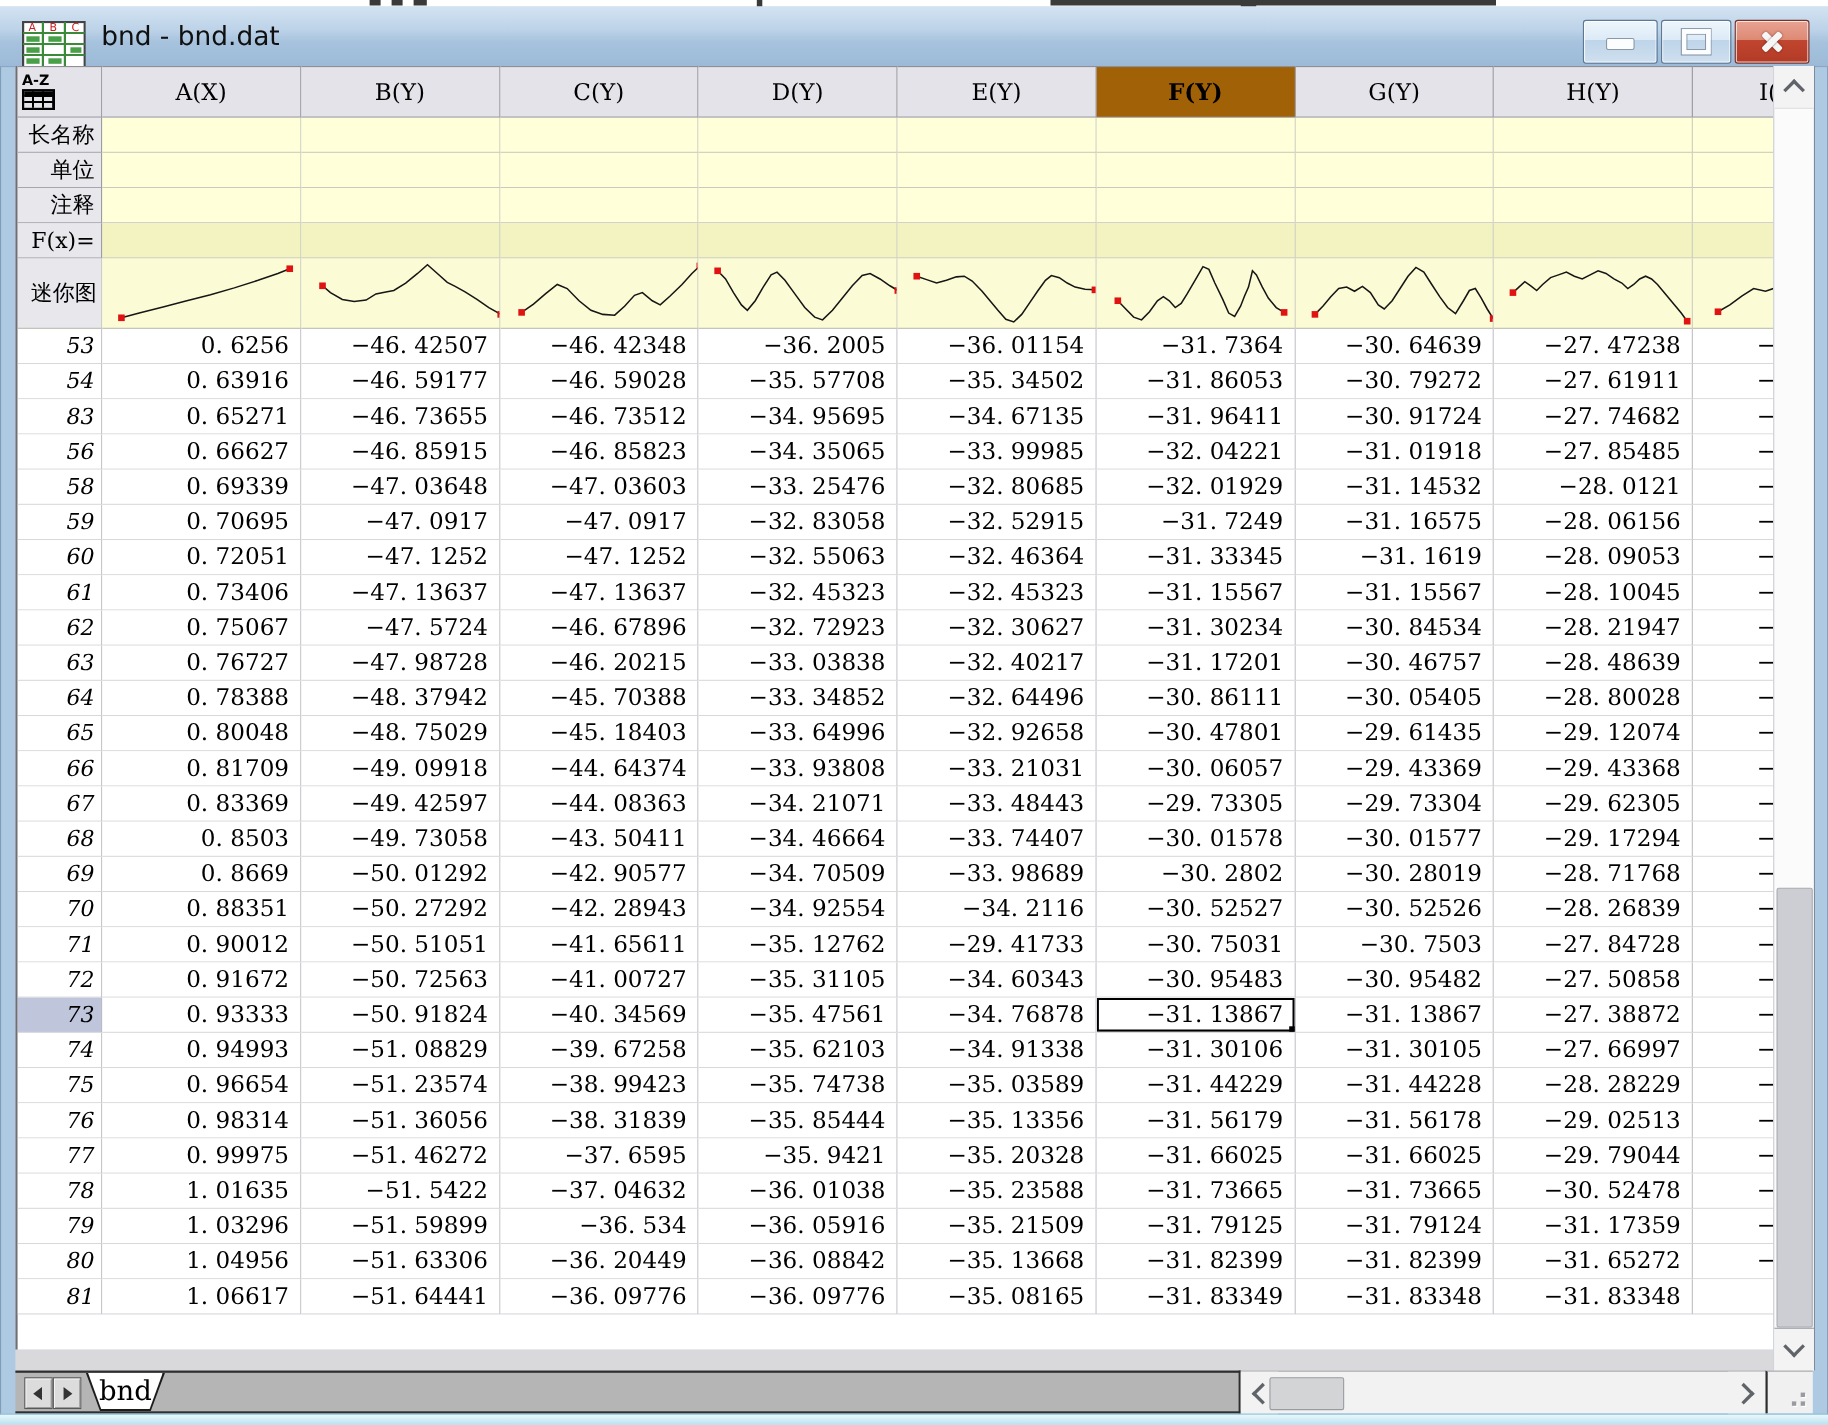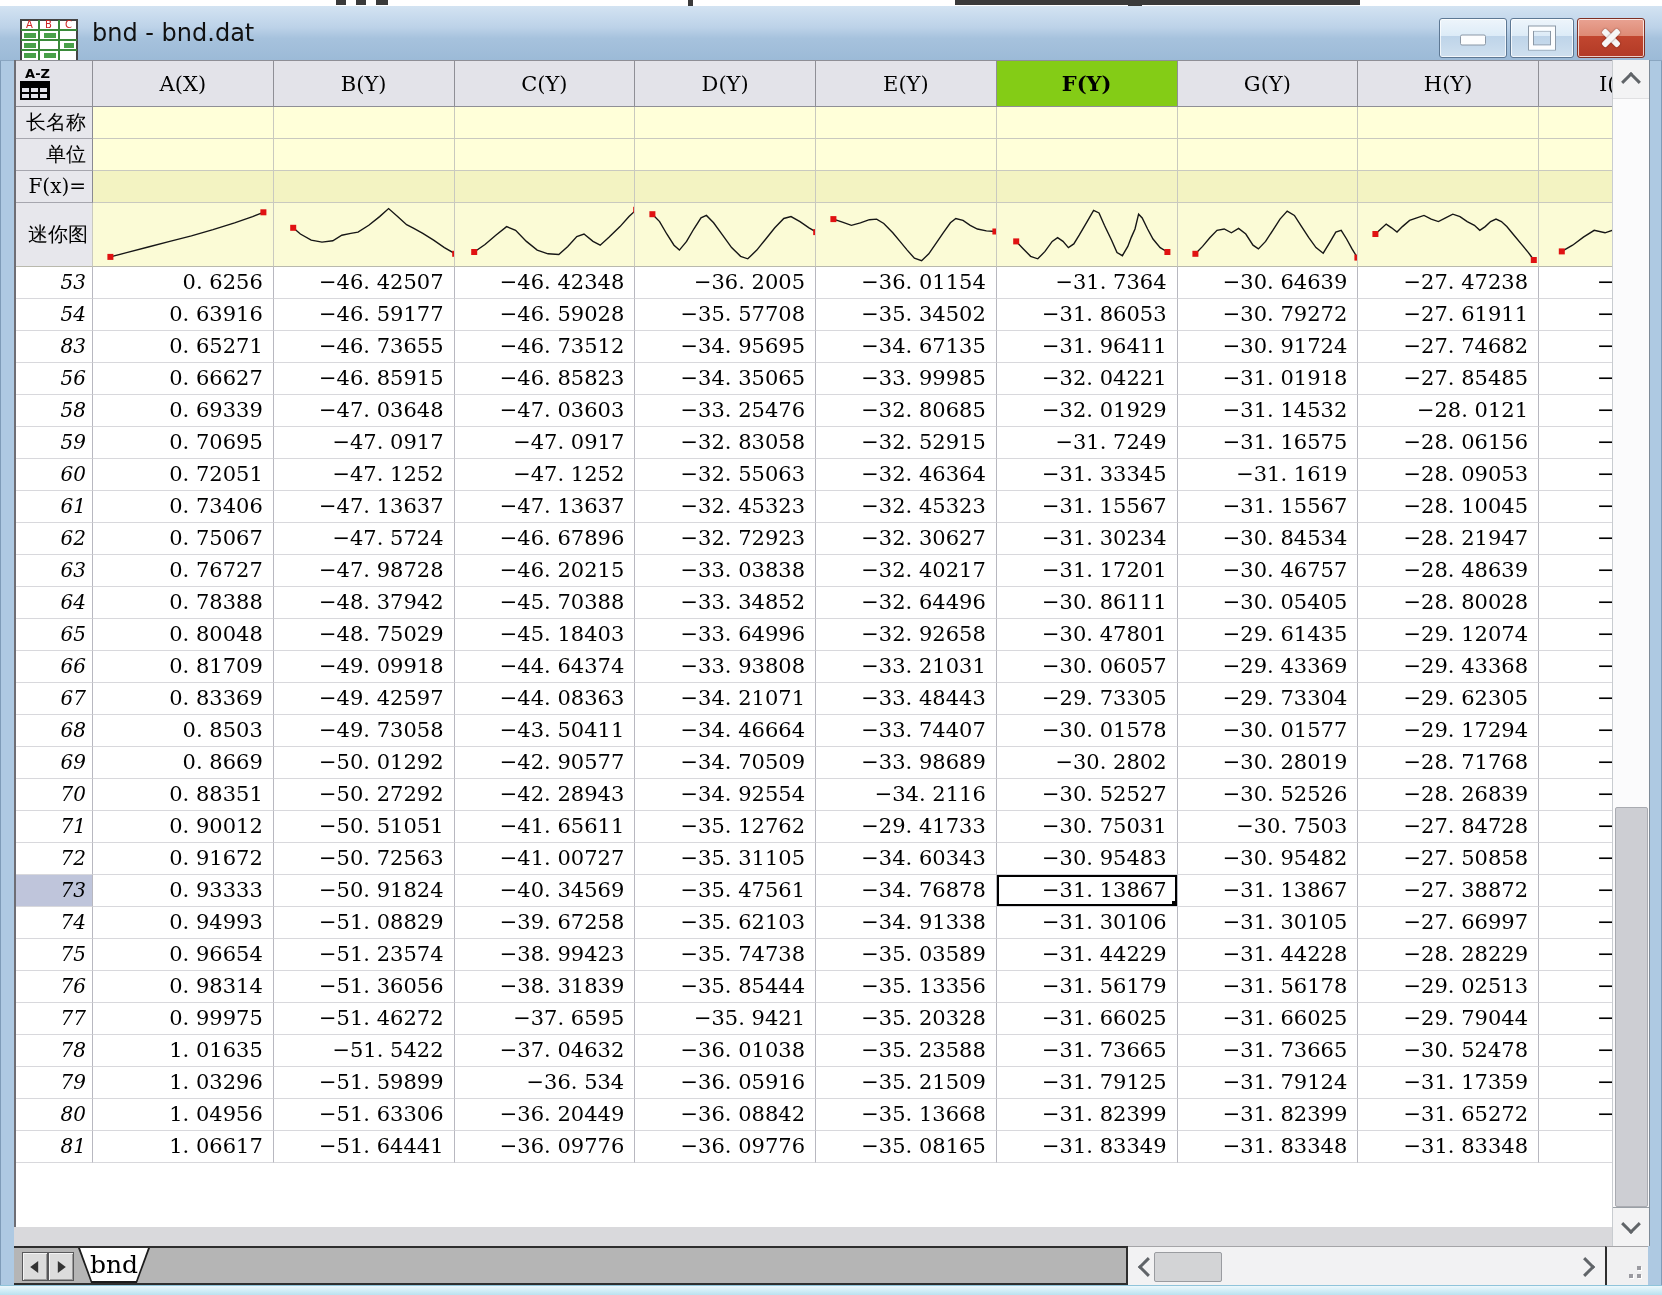--- a/index.html
+++ b/index.html
@@ -40,21 +40,21 @@
     border-left:2px solid #6e6e74;}
   .row{display:flex;}
   .cell{box-sizing:border-box;flex:0 0 auto;overflow:hidden;white-space:nowrap;
     font-family:"DejaVu Serif",serif;font-size:21px;color:#000;}
   .lblcol{width:77px;}
   .c{width:180.75px;}
   
   .hdr .cell{height:47px;line-height:46px;background:#e3e3e9;text-align:center;
     border-right:1px solid #8f8f96;border-bottom:1px solid #8f8f96;border-top:1px solid #8f8f96;}
   .hdr .corner{display:flex;align-items:center;justify-content:flex-start;padding-left:4px;line-height:normal;}
-  .hdr .hdr-sel{background:#84cc16;font-weight:bold;}
+  .hdr .hdr-sel{background:#a16207;font-weight:bold;}
   .hdr .icol-hdr{text-align:left;padding-left:60px;}
   
   .meta .cell{height:32px;line-height:31px;border-right:1px solid #c9c9bf;border-bottom:1px solid #c9c9bf;}
   .meta .lblcol,.spark .lblcol,.datarow .lblcol{background:#e7e7ec;text-align:right;padding-right:6px;
     border-right:1px solid #8a8a92;border-bottom:1px solid #a6a6ae;font-size:20px;}
   .meta .ycell{background:#ffffd9;}
   .meta.fxrow .ycell{background:#f3f3c2;}
   
   .spark .cell{height:64px;border-right:1px solid #c9c9bf;border-bottom:1px solid #b9b9ad;padding-left:12px;}
   .spark .ycell{background:#fbfbd6;}
@@ -106,21 +106,21 @@
     border:1px solid #9a9ca0;border-radius:2px;}
   #grip{position:absolute;left:1605px;top:1246px;width:43px;height:39px;background:#f0f0f1;
     border-left:2px solid #2e2e2e;border-top:1px solid #a5a5a8;box-sizing:border-box;}
   .dots{position:absolute;right:7px;bottom:7px;width:16px;height:16px;}
   .dots i{position:absolute;width:4px;height:4px;background:#9a9aa0;box-shadow:1px 1px 0 #fff;}
 
   #bottom-edge{position:absolute;left:0;top:1285px;width:1662px;height:10px;
     background:linear-gradient(#ecf8fc,#b4e0ef);border-top:1px solid #8fc4da;}
 
   
-  .az-wrap{display:flex;flex-direction:column;align-items:flex-end;gap:1px;}
+  .az-wrap{display:flex;flex-direction:column;align-items:flex-start;gap:1px;}
   .az-txt{font-family:"DejaVu Sans",sans-serif;font-size:13px;font-weight:bold;line-height:13px;letter-spacing:0;}
   .az-grid{width:26px;height:15px;border:2px solid #000;
     background:linear-gradient(#000 0 4px,transparent 4px),
       repeating-linear-gradient(90deg,transparent 0 7px,#000 7px 9px),
       repeating-linear-gradient(0deg,transparent 0 4px,#000 4px 6px);}
 </style>
 </head>
 <body>
 
 <div id="canvas">
@@ -207,20 +207,32 @@
           <div class="cell c ycell"></div>
           <div class="cell c ycell"></div>
           <div class="cell c ycell"></div>
           <div class="cell c ycell"></div>
           <div class="cell c ycell"></div>
           <div class="cell c ycell"></div>
           <div class="cell c ycell"></div>
           <div class="cell c ycell"></div>
           <div class="cell c ycell"></div>
         </div>
+        <div class="row meta">
+          <div class="cell lblcol">注释</div>
+          <div class="cell c ycell"></div>
+          <div class="cell c ycell"></div>
+          <div class="cell c ycell"></div>
+          <div class="cell c ycell"></div>
+          <div class="cell c ycell"></div>
+          <div class="cell c ycell"></div>
+          <div class="cell c ycell"></div>
+          <div class="cell c ycell"></div>
+          <div class="cell c ycell"></div>
+        </div>
         <div class="row meta fxrow">
           <div class="cell lblcol">F(x)=</div>
           <div class="cell c ycell"></div>
           <div class="cell c ycell"></div>
           <div class="cell c ycell"></div>
           <div class="cell c ycell"></div>
           <div class="cell c ycell"></div>
           <div class="cell c ycell"></div>
           <div class="cell c ycell"></div>
           <div class="cell c ycell"></div>

